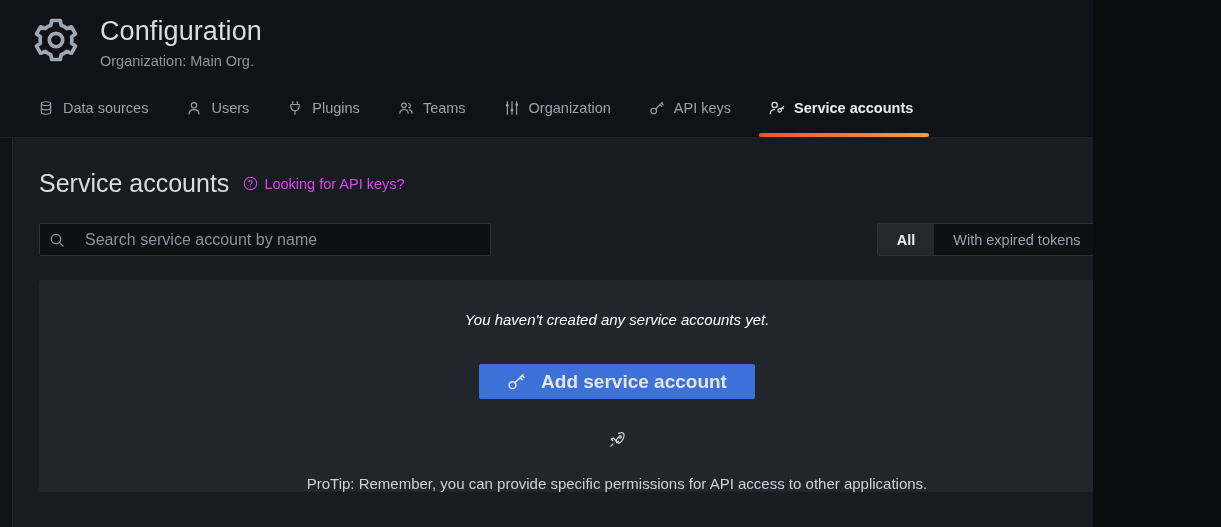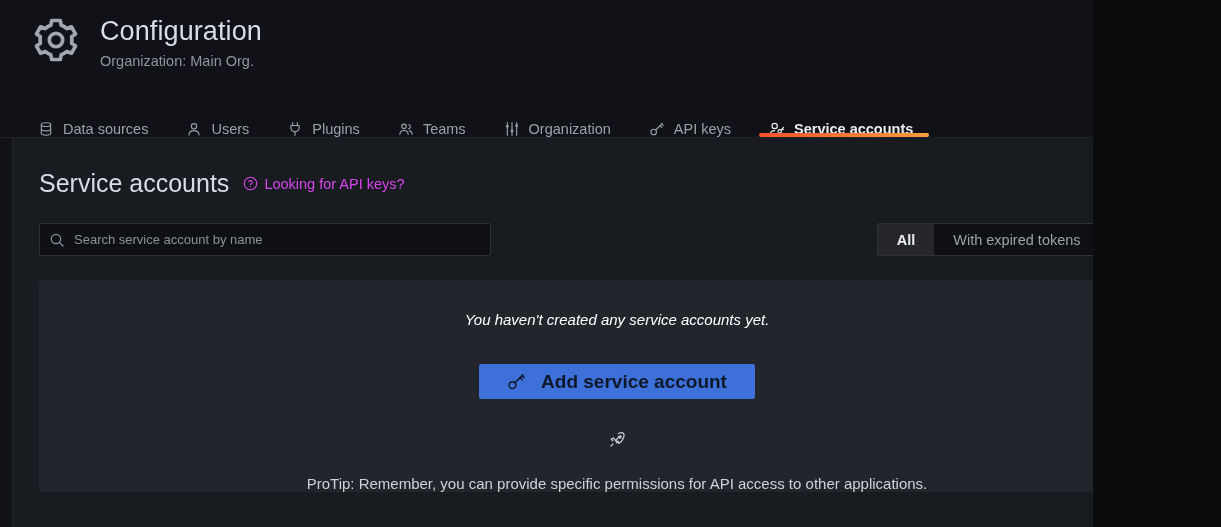--- a/index.html
+++ b/index.html
@@ -82,21 +82,21 @@
     height: 38px;
     display: flex;
     align-items: stretch;
     padding-left: 38px;
     border-bottom: 1px solid #1f2127;
   }
 
   .tab {
     position: relative;
     display: flex;
-    align-items: flex-end;
+    align-items: flex-start;
     gap: 9px;
     padding: 0 18px 0 0;
     margin-right: 20px;
     font-size: 14.5px;
     color: #9aa1ad;
     cursor: pointer;
     background: none;
     border: none;
     font-family: inherit;
     height: 100%;
@@ -208,23 +208,24 @@
     display: block;
   }
   .search-ico svg { display: block; width: 16px; height: 16px; }
 
   .search-input {
     flex: 1;
     background: transparent;
     border: none;
     outline: none;
     color: #ccd2da;
-    font-size: 13px;
+    font-size: 16px;
     font-family: inherit;
     height: 100%;
+    margin-left: 11px;
   }
   .search-input::placeholder { color: #8b919c; }
 
   .radio-group {
     display: flex;
     align-items: stretch;
     height: 33px;
     border: 1px solid #2e3135;
     border-radius: 2px;
     overflow: hidden;
@@ -272,21 +273,21 @@
   .add-btn {
     margin-top: 34px;
     display: inline-flex;
     align-items: center;
     gap: 15px;
     height: 50px;
     padding: 0 28px;
     background: #3d71d9;
     border: none;
     border-radius: 2px;
-    color: #0f172a;
+    color: #e5e5e5;
     font-size: 19px;
     font-weight: 700;
     font-family: inherit;
     cursor: pointer;
   }
   .add-btn .key-ico { width: 19px; height: 19px; flex: 0 0 19px; display: block; }
   .add-btn .key-ico svg { display: block; width: 19px; height: 19px; }
 
   .protip {
     margin-top: 32px;

